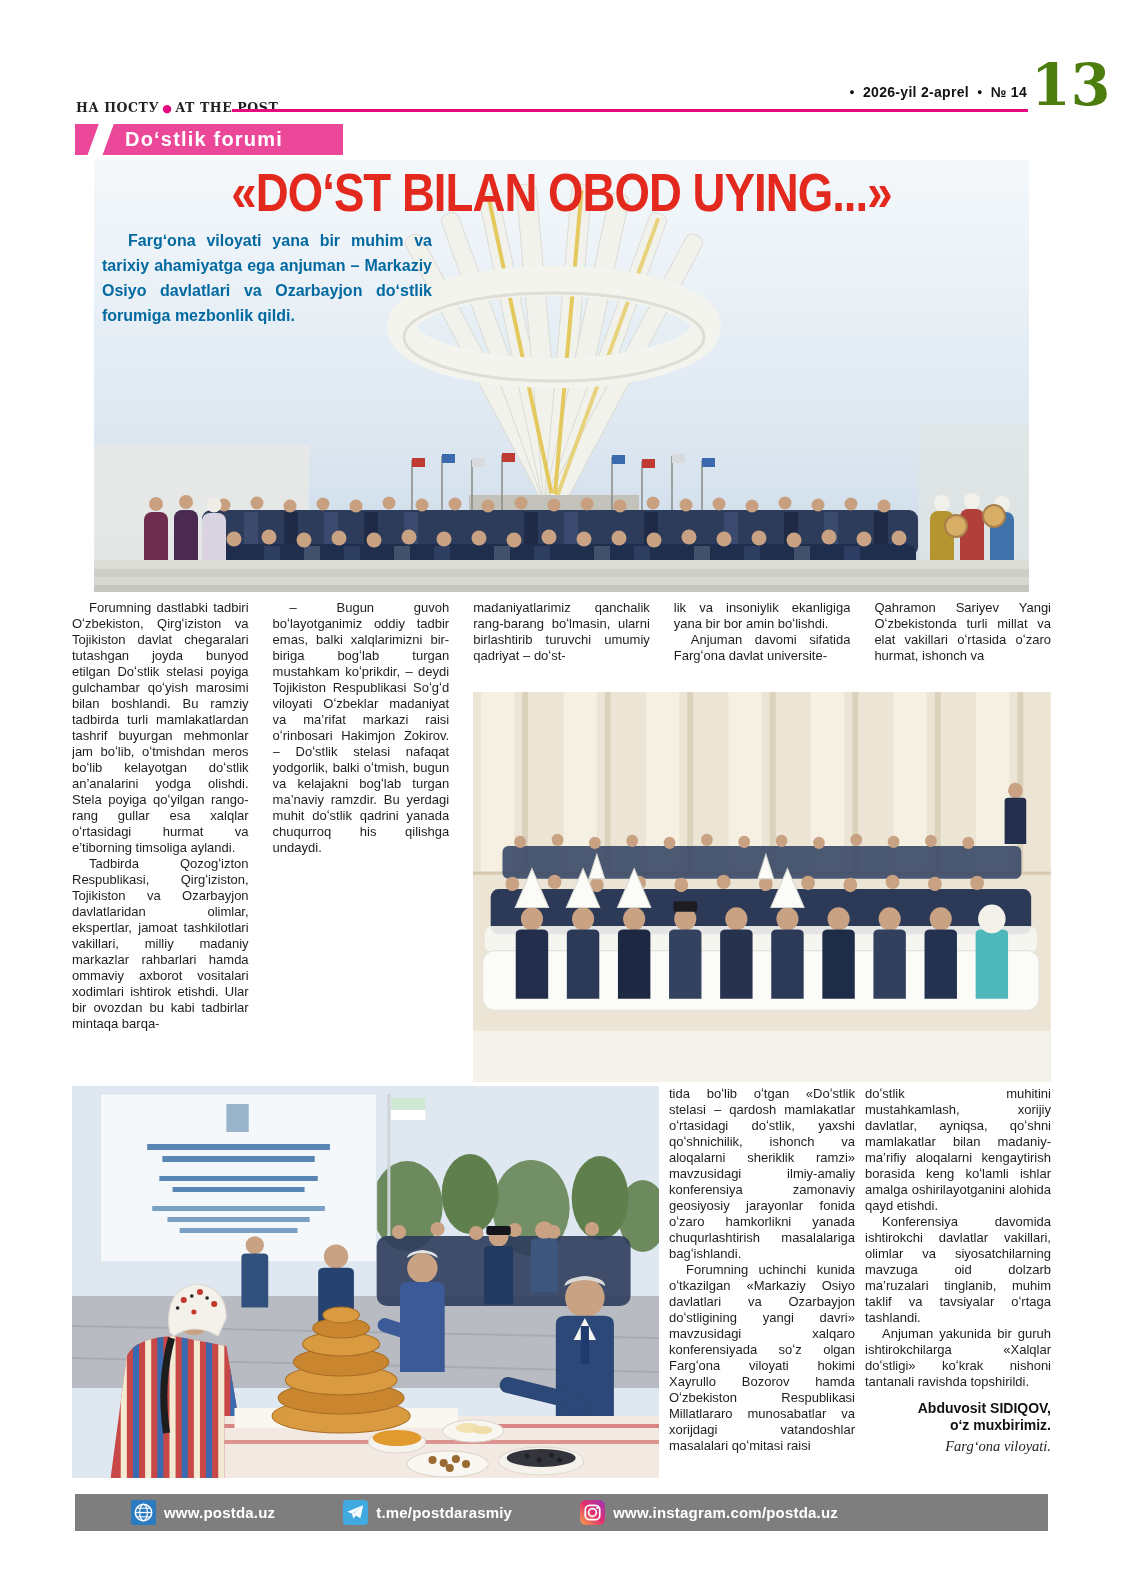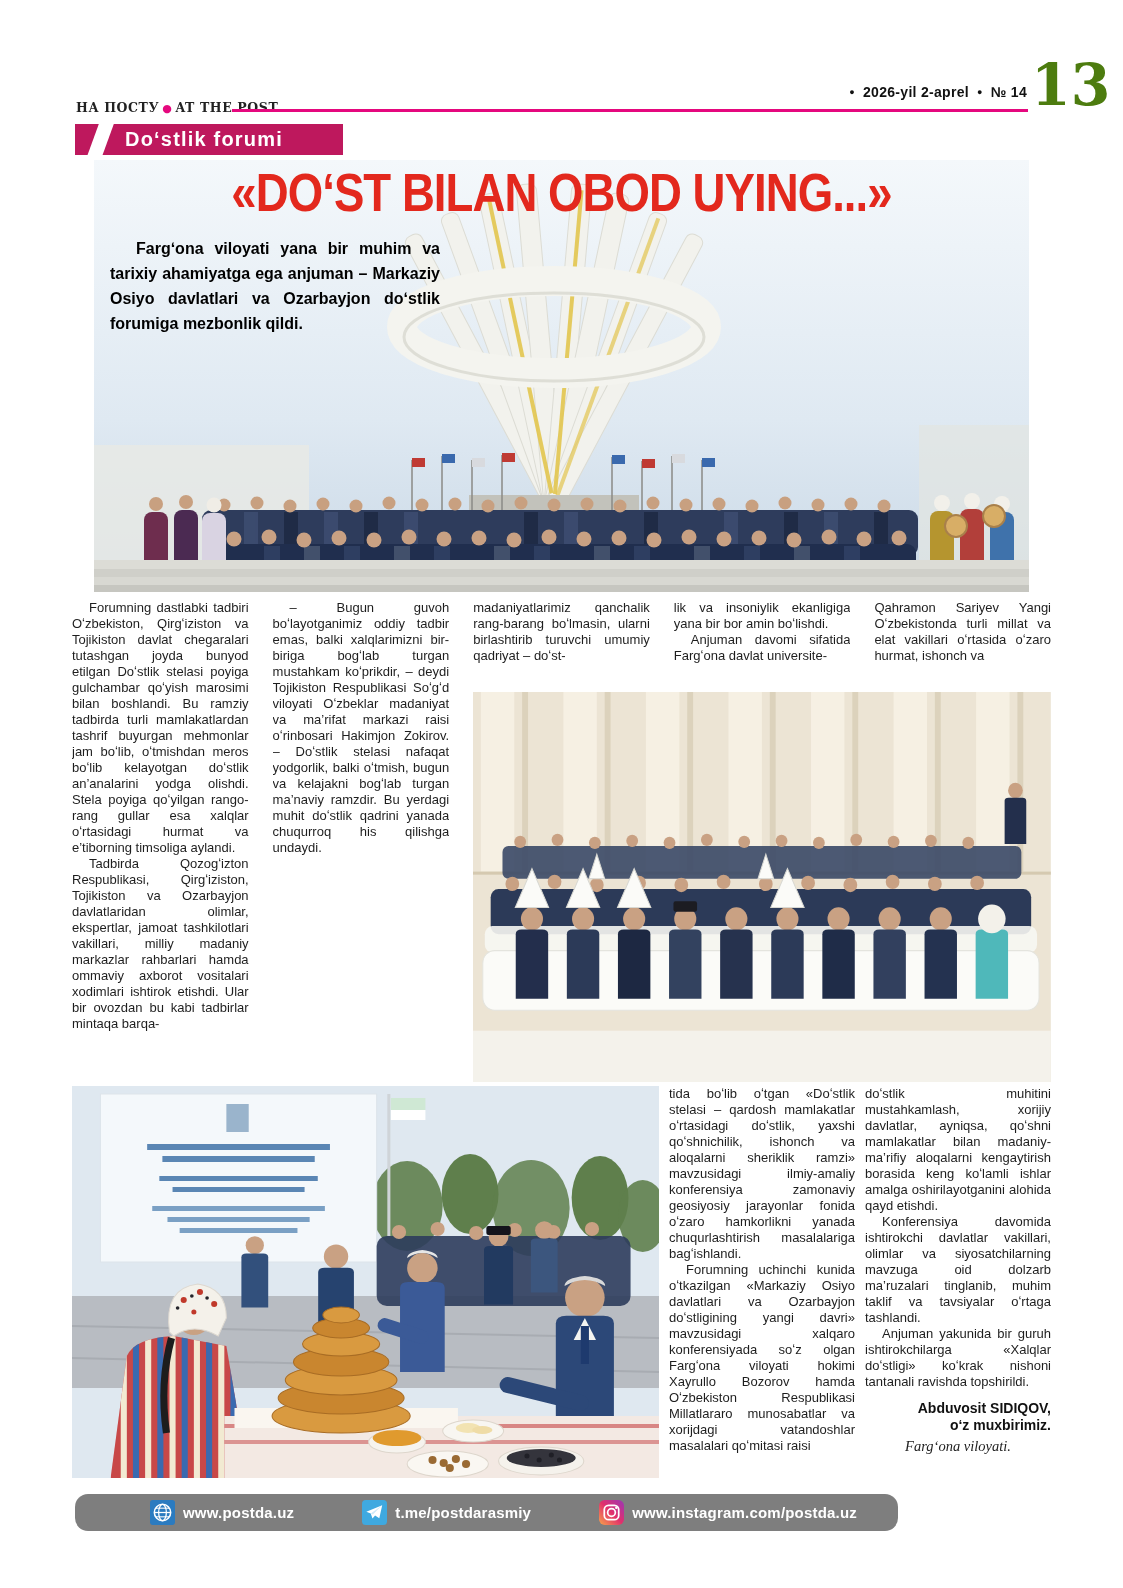--- a/index.html
+++ b/index.html
@@ -13,56 +13,56 @@
   .masthead-sub{left:76px;top:100px;font-family:"DejaVu Serif",serif;font-weight:700;
     font-size:12.5px;color:#222;letter-spacing:.6px;}
   .masthead-sub .mag-dot{color:#e5087e;font-size:11px;padding:0 3px;}
   .head-rule{left:232px;top:109px;width:796px;height:3px;background:#e5087e;}
   .dateline{right:96px;top:84px;font-weight:700;font-size:14px;letter-spacing:.3px;color:#111;}
   .dateline .dot::before{content:"●";font-size:9px;vertical-align:2px;padding:0 8px;}
   .pagenum{left:1031px;top:56px;font-family:"DejaVu Serif",serif;font-weight:700;
     font-size:57px;color:#4d7c0f;line-height:1;}
 
   
-  .banner{left:75px;top:124px;width:268px;height:31px;background:#be185d;overflow:hidden;}
+  .banner{left:75px;top:124px;width:268px;height:31px;background:#ec4899;overflow:hidden;}
   .banner .slash{position:absolute;left:18px;top:-3px;width:15px;height:38px;background:#fff;
     transform:skewX(-20deg);}
   .banner .label{position:absolute;left:50px;top:0;line-height:31px;color:#fff;font-weight:700;
     font-size:20px;letter-spacing:1.2px;}
 
   
   .photo-main{left:94px;top:160px;width:935px;height:432px;}
   .photo-main svg,.photo-conf svg,.photo-bread svg{display:block;width:100%;height:100%;}
   .headline{left:94px;top:165px;width:935px;text-align:center;font-weight:700;font-size:47px;
     letter-spacing:-1px;color:#e3281d;line-height:1;transform:scale(.97,1.14);
     transform-origin:center top;white-space:nowrap;}
-  .lead{left:102px;top:228px;width:330px;font-size:16px;font-weight:700;color:#000000;
-    line-height:25px;text-align:justify;text-indent:26px;margin:8px;}
+  .lead{left:102px;top:228px;width:330px;font-size:16px;font-weight:700;color:#0369a1;
+    line-height:25px;text-align:justify;text-indent:26px;margin:0;}
 
   
   .cols-top{left:72px;top:600px;width:979px;display:grid;
     grid-template-columns:repeat(5,1fr);column-gap:10px;row-gap:8px;
     grid-template-rows:68px 390px;gap:24px;}
   .tall{grid-row:1/3;}
   .photo-conf{grid-column:3/6;grid-row:2;}
   .col{overflow:hidden;}
   .body-text p{margin:0;font-size:13px;line-height:16px;text-align:justify;color:#1e1e1e;}
   .body-text p.ind{text-indent:17px;}
 
   .bottom{left:72px;top:1086px;width:979px;display:grid;
     grid-template-columns:587px 186px 186px;column-gap:10px;}
   .photo-bread{width:587px;height:392px;}
 
   .byline{margin-top:10px;text-align:right;font-weight:700;font-size:14px;line-height:17px;color:#111;}
   .location{margin-top:4px;font-family:"Liberation Serif",serif;font-style:italic;
-    font-size:14.5px;color:#222;text-align:center;}
+    font-size:14.5px;color:#222;text-align:right;}
 
   
-  .footer{left:75px;top:1494px;width:823px;height:37px;background:#7e7e7e;display:flex;
-    align-items:center;padding-left:75px;gap:68px;box-sizing:border-box;border-radius:13px;}
+  .footer{left:75px;top:1494px;width:973px;height:37px;background:#7e7e7e;display:flex;
+    align-items:center;padding-left:56px;gap:68px;box-sizing:border-box;}
   .fitem{display:flex;align-items:center;gap:8px;color:#fff;font-weight:700;font-size:15px;
     letter-spacing:.2px;}
   .fitem svg{width:25px;height:25px;display:block;}
 </style>
 </head>
 <body>
 
 <div class="page">
 
   <div class="abs masthead-sub">

